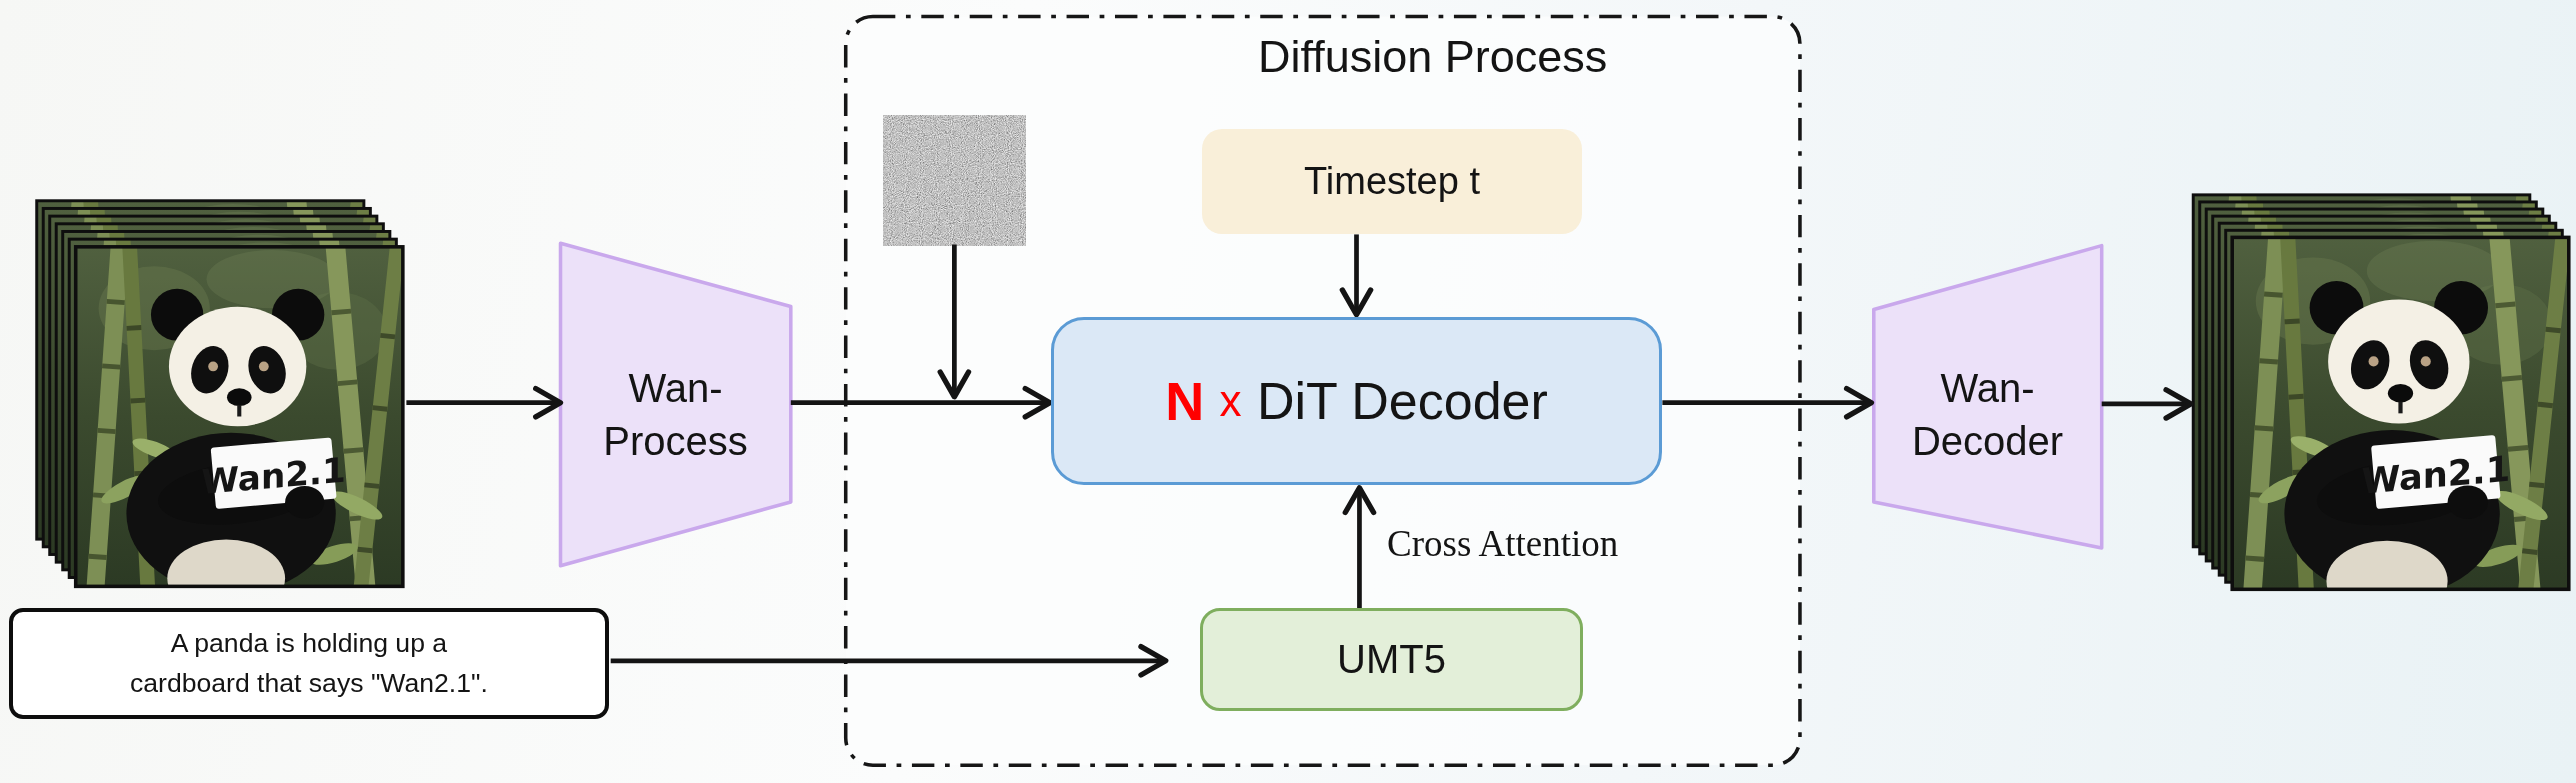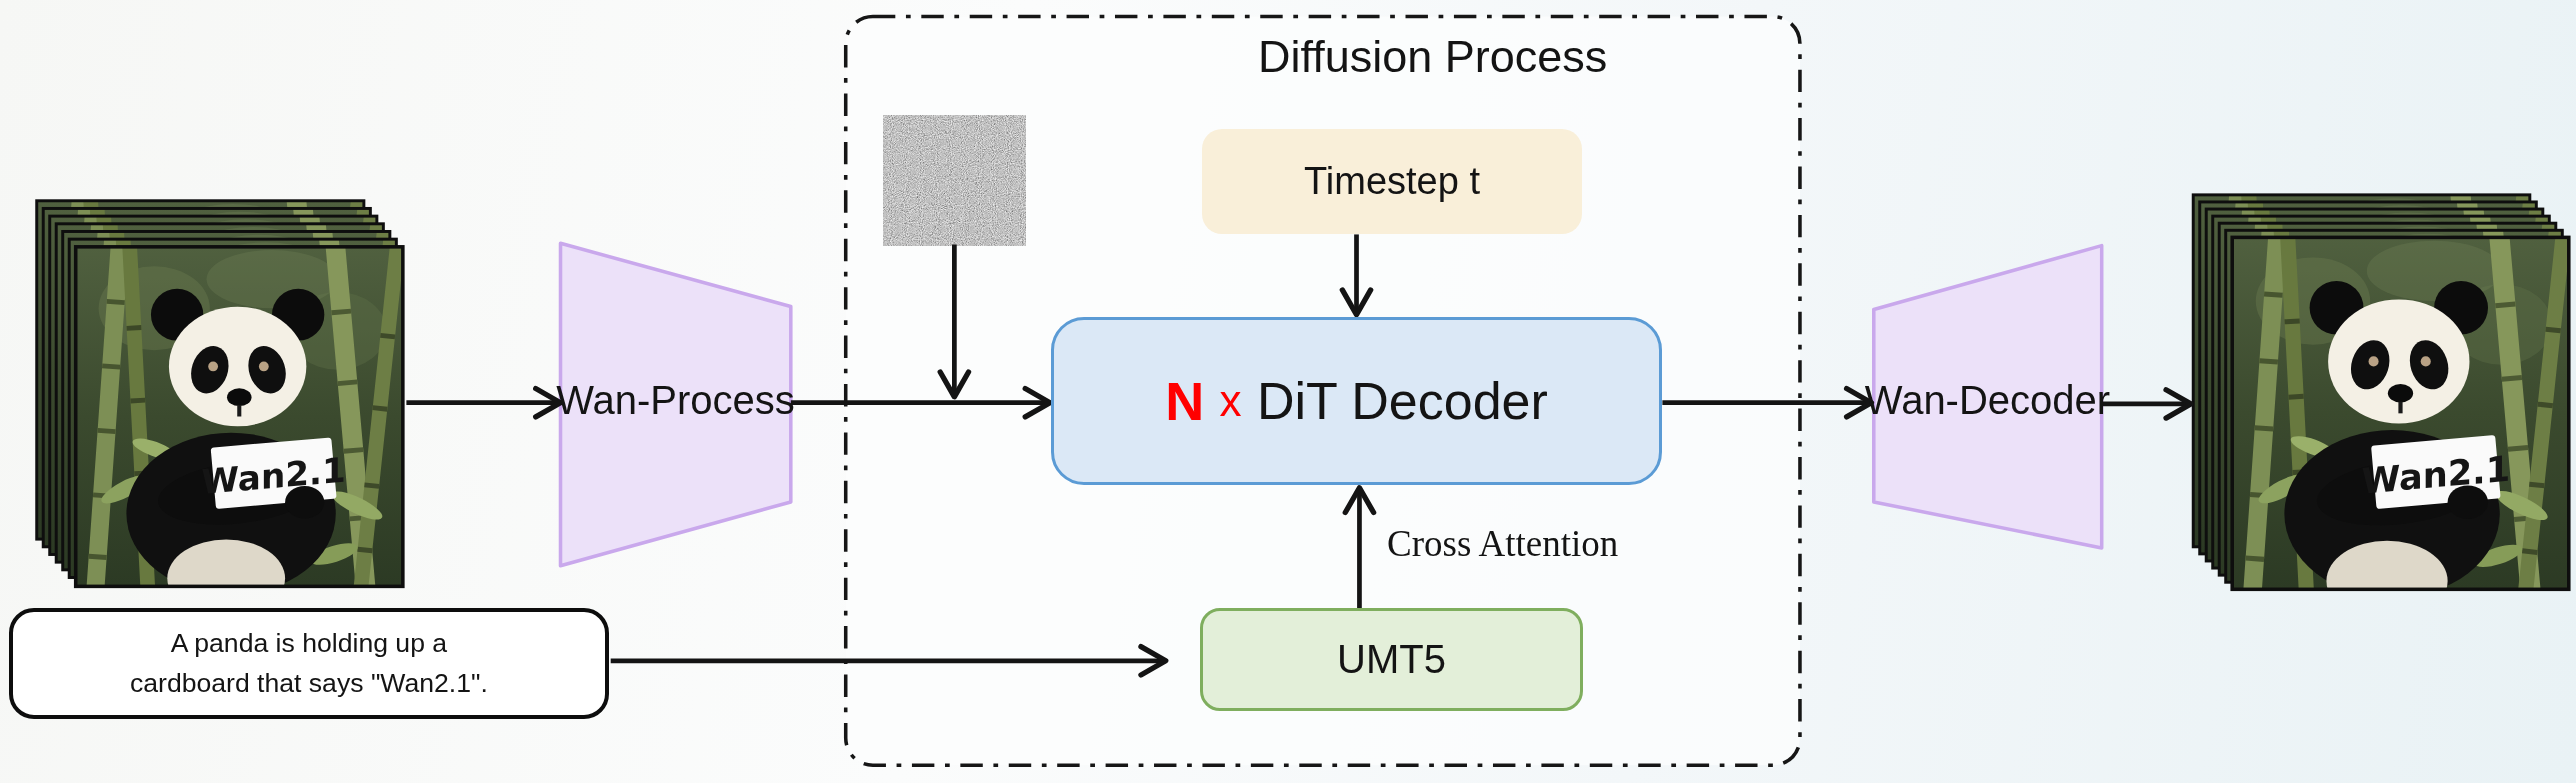--- a/index.html
+++ b/index.html
@@ -40,28 +40,28 @@
   .dit-n { color: #ff0000; font-weight: bold; font-size: 54px; }
   .dit-x { color: #ff0000; font-size: 44px; padding: 0 2.4px; }
   .umt5-box {
     left: 1168px; top: 608px; width: 383px; height: 103px;
     background: #e3efd9; border: 3.5px solid #7fae5e; border-radius: 20px;
     font-size: 40px;
     margin-left: 32px;
   }
   .prompt-box {
     left: 8.9px; top: 608px; width: 600px; height: 111px;
-    background: #ffffff; border: 4.1px solid #0d0d0d; border-radius: 25px;
+    background: #ffffff; border: 4.1px solid #0d0d0d; border-radius: 14px;
     font-size: 26.6px; line-height: 1.5;
     flex-direction: column;
   }
   .codec-label {
-    width: 231px; height: 177px; top: 312px;
+    width: 231px; height: 177px; top: 326px;
     font-size: 40px; line-height: 1.32;
-    flex-direction: row;
+    flex-direction: column;
   }
   .encoder-label { left: 560px; }
   .decoder-label { left: 1872px; }
   .diffusion-title {
     left: 1258px; top: 31px; width: 533px;
     text-align: left;
     font-size: 45px; 
   }
   .cross-attention-label {
     left: 1387px; top: 522px;

